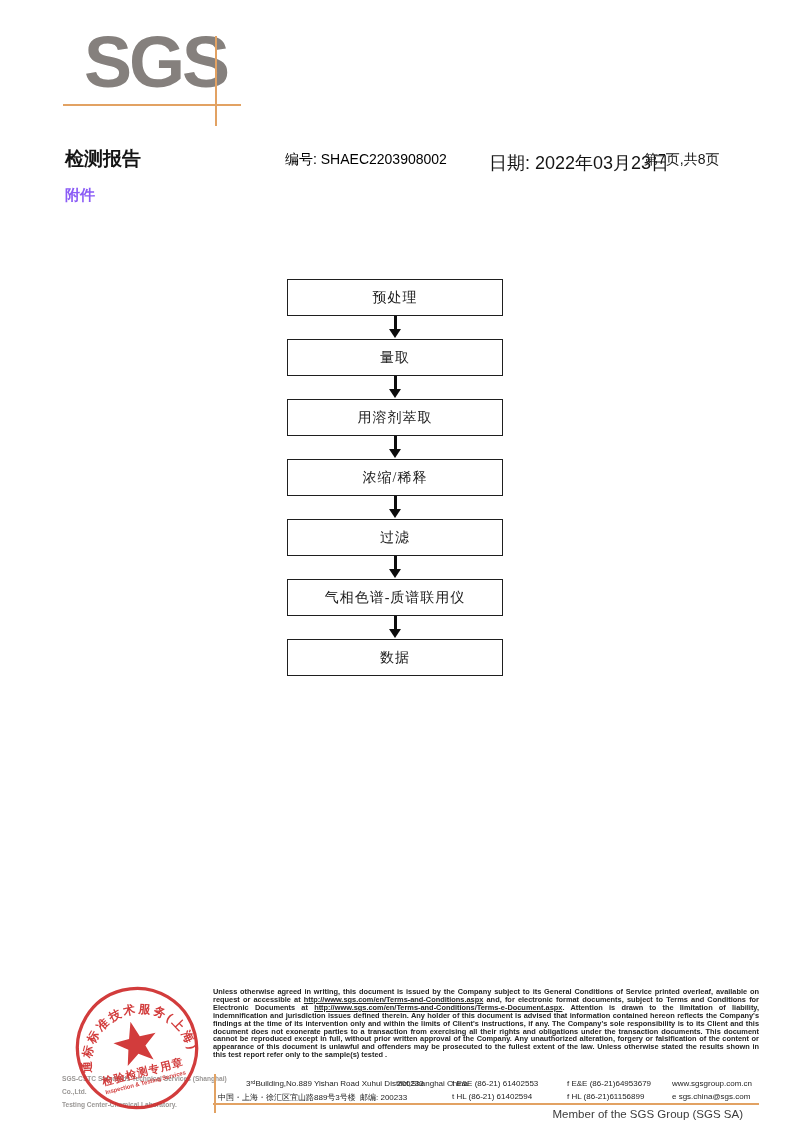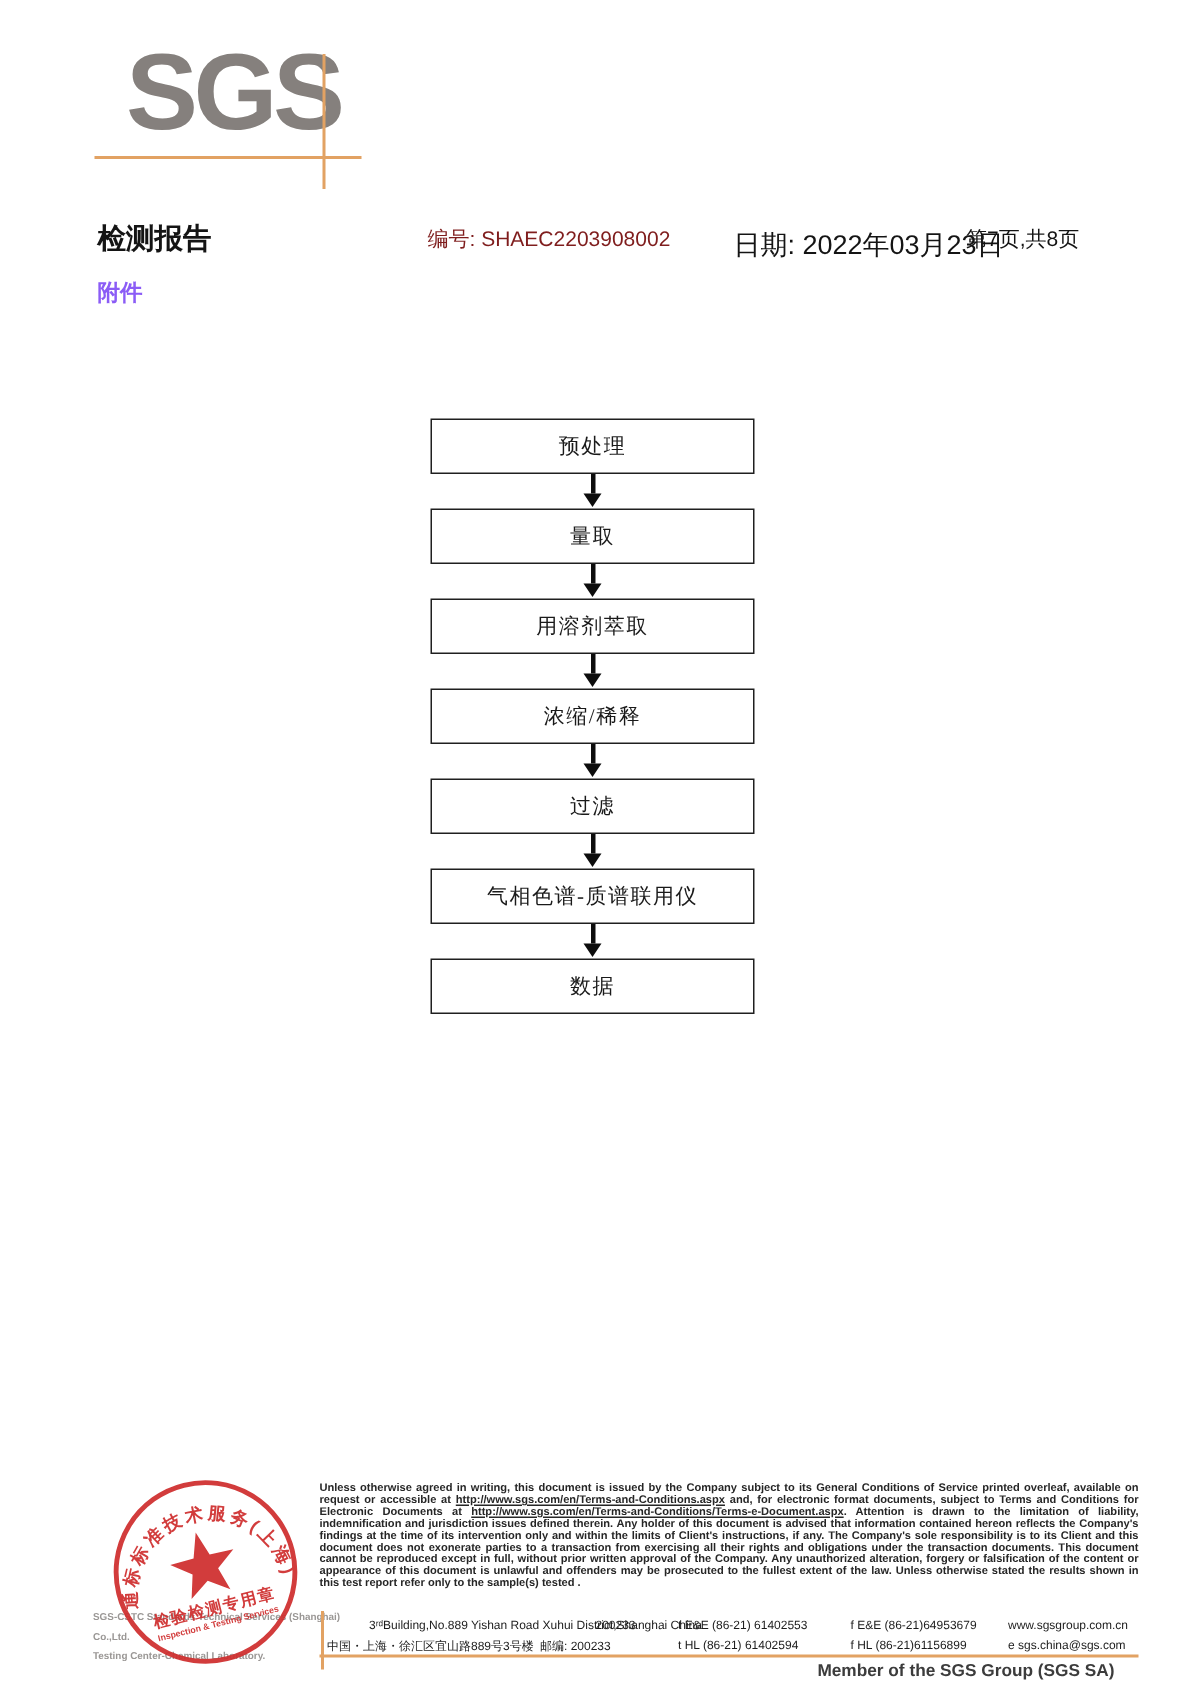--- a/index.html
+++ b/index.html
@@ -7,21 +7,21 @@
   .page { position:relative; width:788px; height:1131px; background:#ffffff; overflow:hidden; }
 
   
   .logo-text { position:absolute; left:84px; top:26px; font-size:72px; font-weight:bold;
                color:#85807d; letter-spacing:-3px; font-family:"Liberation Sans", sans-serif; line-height:1; }
   .logo-hline { position:absolute; left:63px; top:104px; width:178px; height:2px; background:#e2a263; }
   .logo-vline { position:absolute; left:215px; top:36px; width:2px; height:90px; background:#e2a263; }
 
   
   .report-title { position:absolute; left:65px; top:146px; font-size:19px; font-weight:bold; color:#141414; }
-  .report-no    { position:absolute; left:285px; top:151px; font-size:14px; color:#7f1d1d; }
+  .report-no    { position:absolute; left:285px; top:151px; font-size:14px; color:#000000; }
   .report-date  { position:absolute; left:489px; top:151px; font-size:18px; color:#141414; }
   .page-info    { position:absolute; left:644px; top:151px; font-size:14px; color:#141414; }
   .attachment   { position:absolute; left:65px; top:186px; font-size:15px; font-weight:bold; color:#8b5cf6; }
 
   
   .flow-title { position:absolute; left:0; top:214px; width:800px; text-align:center;
                 font-size:16px; font-weight:bold; color:#111; }
   .flow-wrap { position:absolute; left:287px; top:279px; width:216px; display:flex;
                flex-direction:column; align-items:center; }
   .flow-box { width:216px; height:37px; border:1.4px solid #1f1f1f; display:flex;
@@ -43,21 +43,21 @@
   .company-lines { position:absolute; left:62px; top:1072px; width:170px; font-size:6.6px;
                    line-height:13px; font-weight:bold; color:#9a9795; }
   .stamp { position:absolute; left:72px; top:983px; width:130px; height:130px;
            transform:rotate(-14deg); opacity:0.93; }
 
   
   .footer-vline { position:absolute; left:214px; top:1074px; width:2px; height:39px; background:#e2a263; }
   .footer-hline { position:absolute; left:213px; top:1103px; width:546px; height:2px; background:#e2a263; }
   .addr { position:absolute; font-size:8px; color:#1c1c1c; white-space:nowrap; }
   .r1 { top:1079px; } .r2 { top:1092px; }
-  .member { position:absolute; right:45px; top:1108px; font-size:11.5px; font-weight:bold; color:#3c3c3c;padding-left:13px; }
+  .member { position:absolute; right:45px; top:1108px; font-size:11.5px; font-weight:normal; color:#3c3c3c;padding-left:13px; }
 </style>
 </head>
 <body>
 
 <div class="page">
 
   <div class="logo-text">SGS</div>
   <div class="logo-hline"></div>
   <div class="logo-vline"></div>
 

